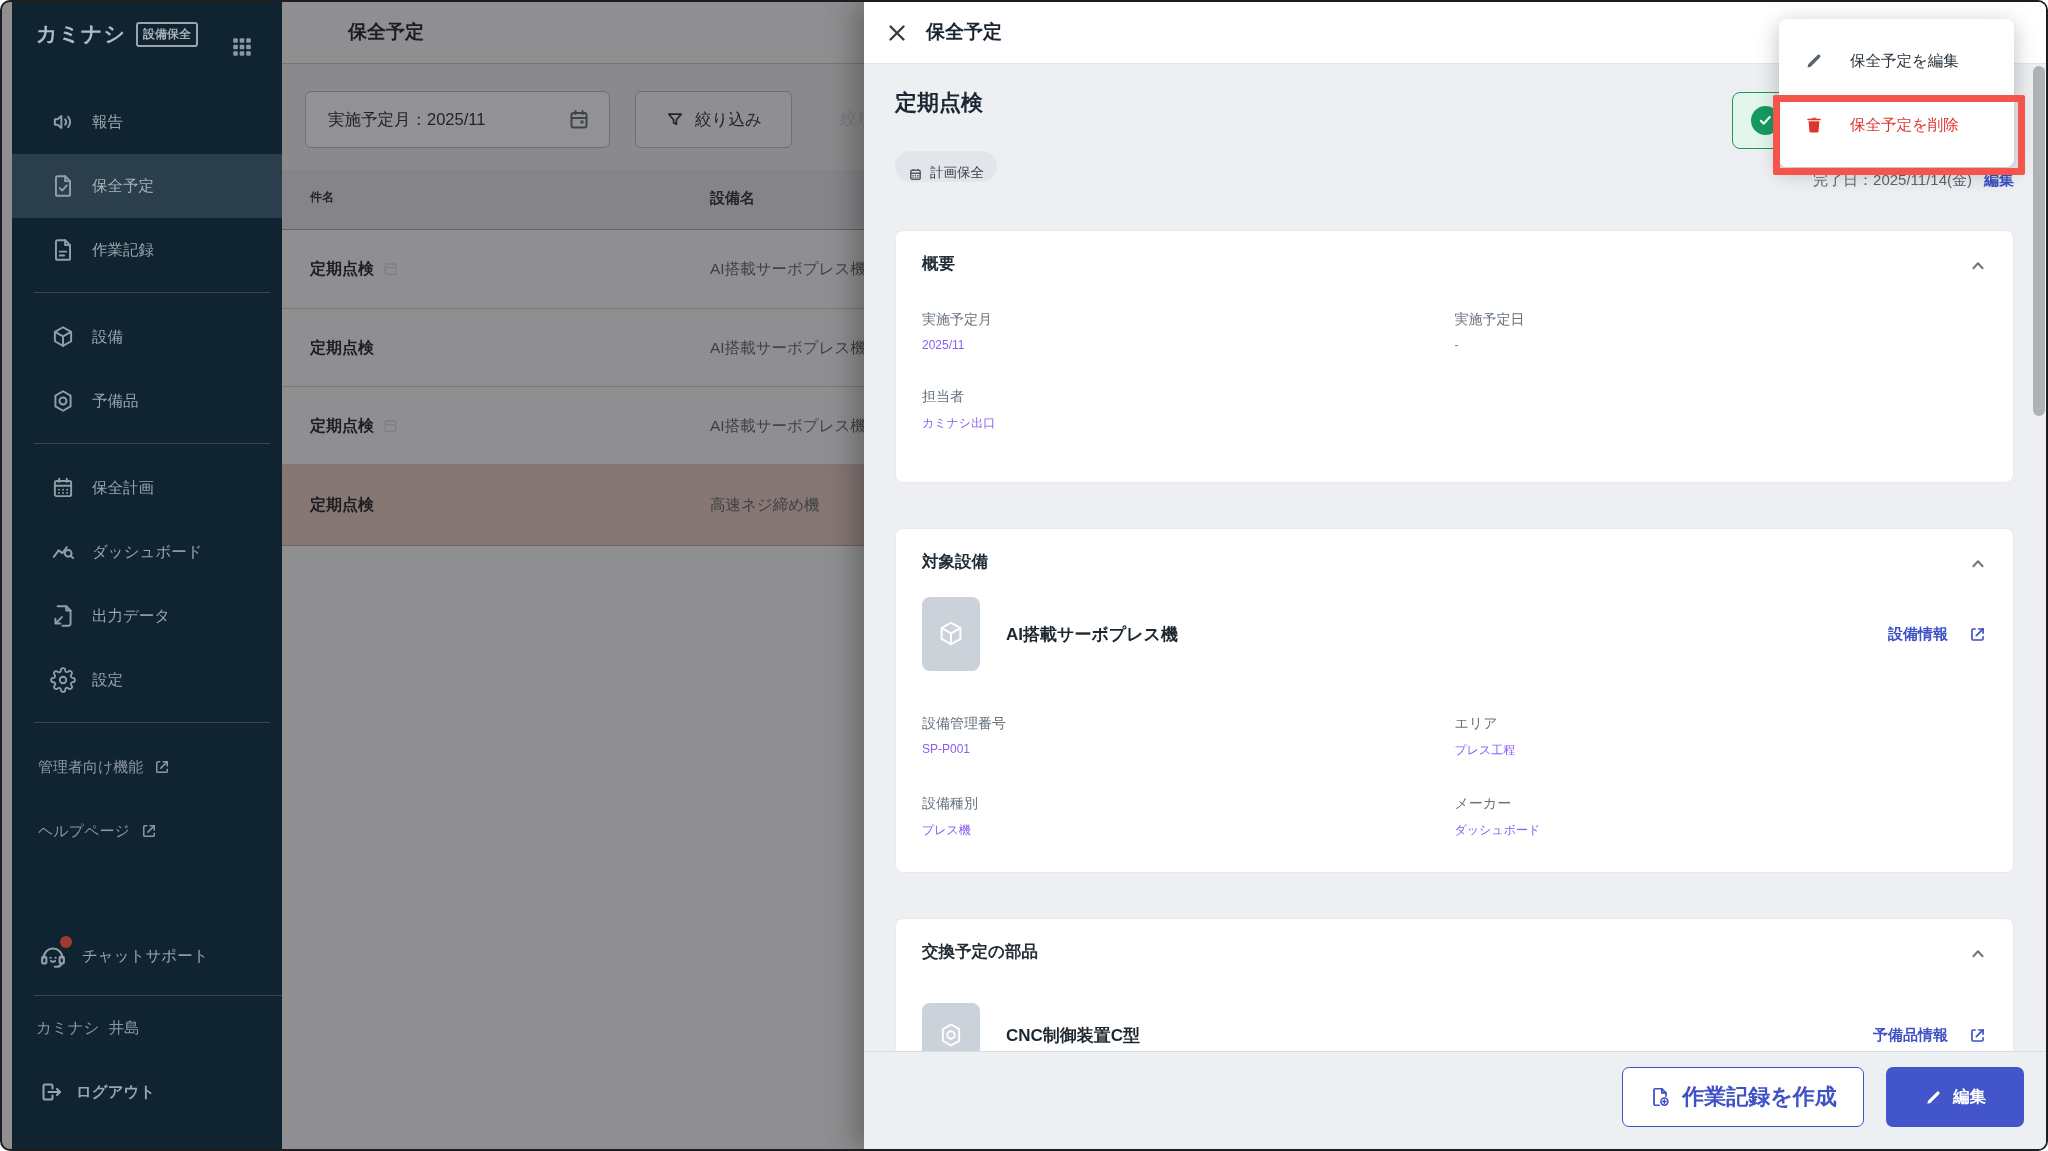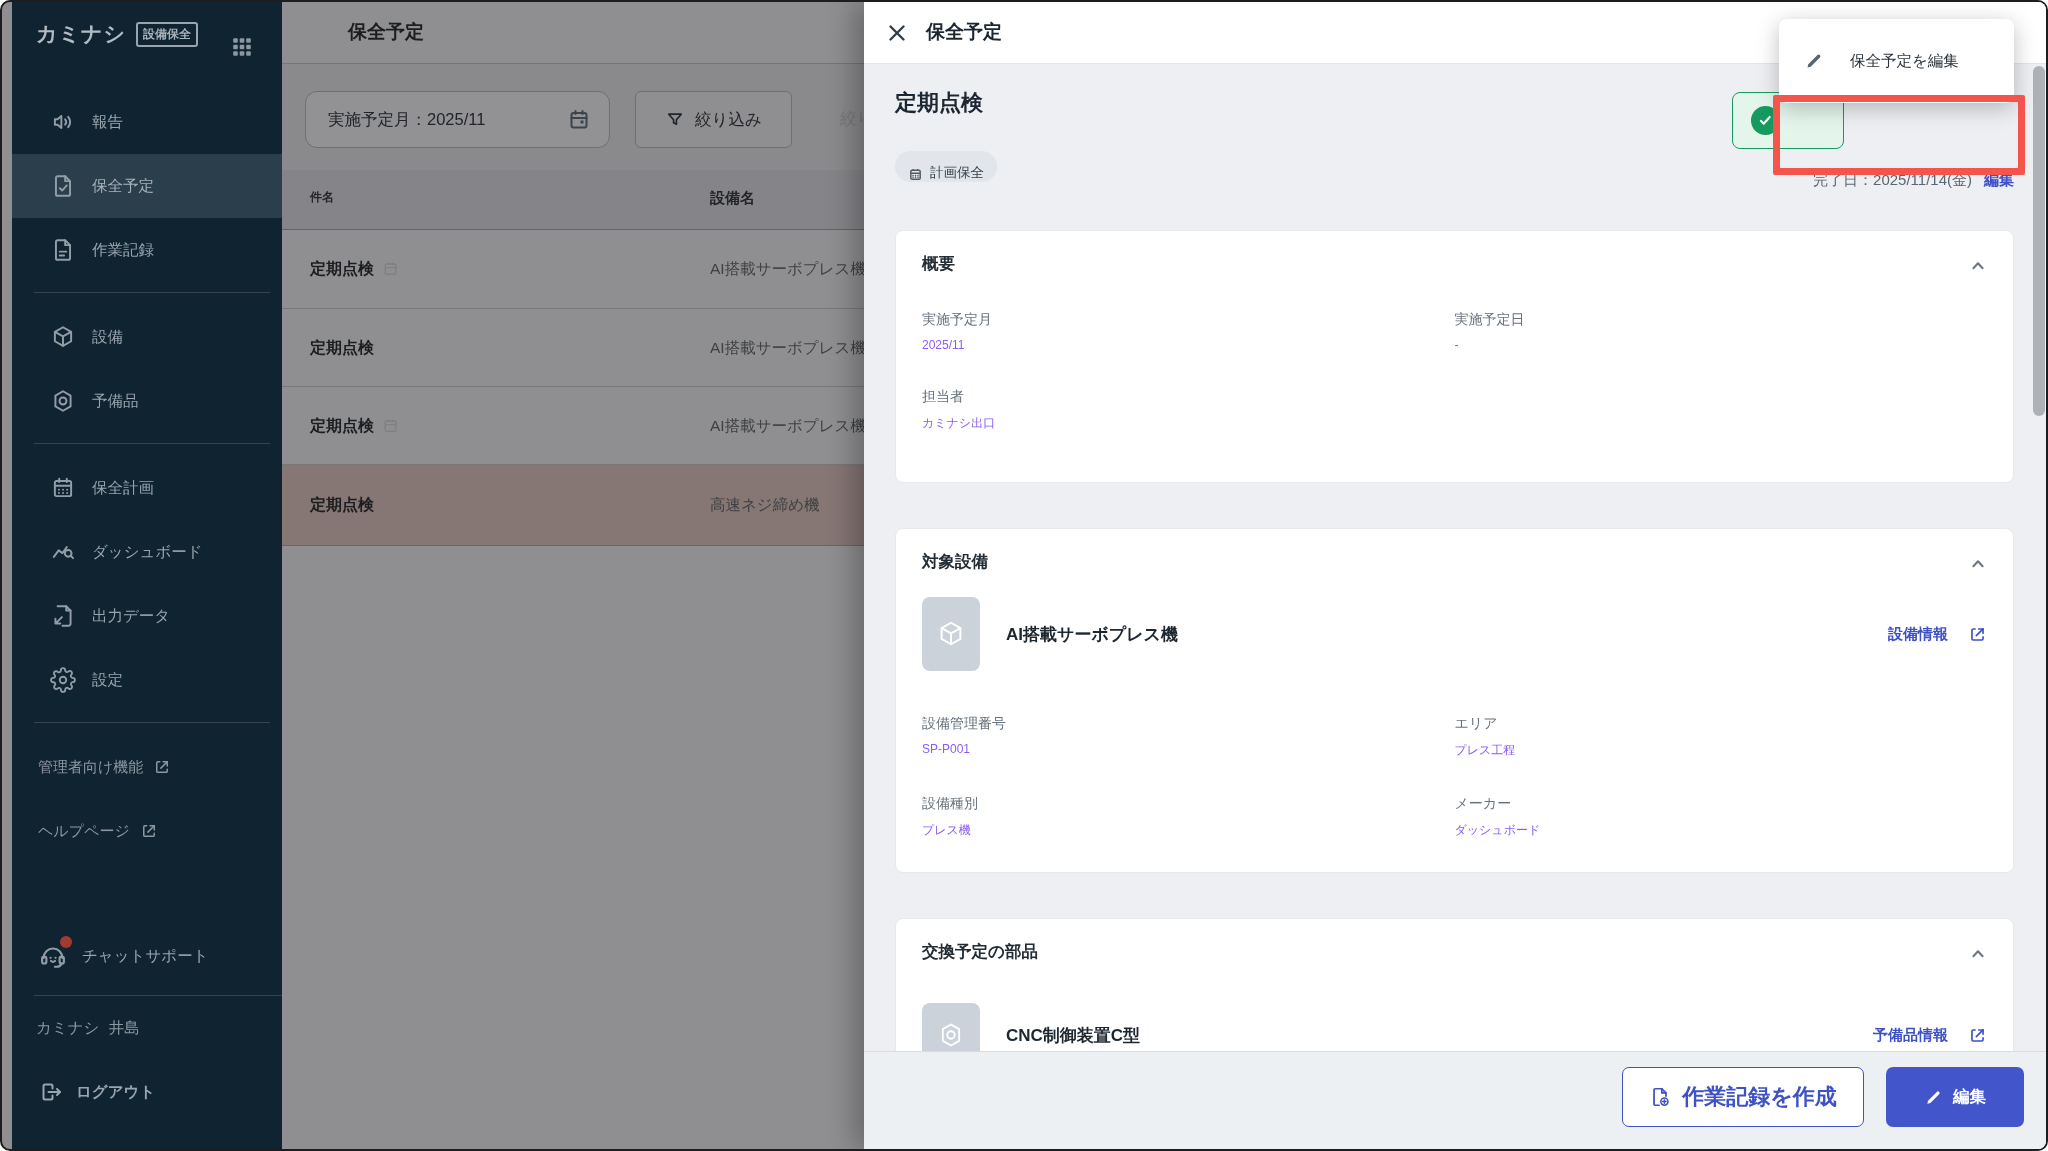--- a/index.html
+++ b/index.html
@@ -24,21 +24,21 @@
   .chat-dot{position:absolute;right:-4px;top:-5px;width:12px;height:12px;border-radius:50%;background:#a33a32;}
   .side-div2{position:absolute;left:22px;right:22px;top:993px;height:1px;background:#34454f;}
   .user-name{position:absolute;left:24px;top:1016px;color:#8d97a0;font-size:15.5px;}
   .logout{position:absolute;left:0;top:1062px;width:280px;height:56px;display:flex;align-items:center;gap:13px;padding-left:27px;color:#9aa4ad;font-size:15.5px;font-weight:bold;cursor:pointer;}
 
   
   .main{position:absolute;left:280px;top:0;width:582px;height:100%;background:#8f8f91;z-index:1;}
   .main-titlebar{position:absolute;left:0;top:0;width:100%;height:62px;border-bottom:1px solid rgba(0,0,0,0.18);}
   .main-title{position:absolute;left:66px;top:17px;font-size:19px;font-weight:bold;color:#1b1d20;}
   .filter-bar{position:absolute;left:0;top:62px;width:100%;height:106px;background:#8a8a8c;}
-  .month-filter{position:absolute;left:23px;top:27px;width:305px;height:57px;background:#929294;border:1px solid #6e6f71;border-radius:12px;display:flex;align-items:center;justify-content:space-between;padding:0 18px 0 22px;color:#212428;font-size:16.5px;cursor:pointer;}
+  .month-filter{position:absolute;left:23px;top:27px;width:305px;height:57px;background:#929294;border:1px solid #6e6f71;border-radius:6px;display:flex;align-items:center;justify-content:space-between;padding:0 18px 0 22px;color:#212428;font-size:16.5px;cursor:pointer;}
   .month-filter .cal{color:#3c444c;}
   .filter-btn{position:absolute;left:353px;top:27px;width:157px;height:57px;background:#8f8f91;border:1px solid #6e6f71;border-radius:6px;display:flex;align-items:center;justify-content:center;gap:10px;color:#212428;font-size:16.5px;cursor:pointer;}
   .filter-partial{position:absolute;left:558px;top:44px;color:#76777a;font-size:16.5px;white-space:nowrap;}
   .thead{position:absolute;left:0;top:168px;width:100%;height:60px;background:#858589;border-bottom:1px solid rgba(0,0,0,0.25);}
   .th-subject{position:absolute;left:28px;top:19px;font-size:12px;font-weight:bold;color:#232528;}
   .th-equip{position:absolute;left:428px;top:19px;font-size:15px;font-weight:bold;color:#232528;}
   .trow{position:absolute;left:0;width:100%;border-bottom:1px solid rgba(0,0,0,0.16);cursor:pointer;}
   .trow .rname{position:absolute;left:28px;top:50%;transform:translateY(-50%);font-size:16px;font-weight:bold;color:#1b1d20;display:flex;align-items:center;gap:8px;}
   .trow .rcal{color:#7e8083;}
   .trow .requip{position:absolute;left:428px;top:50%;transform:translateY(-50%);width:160px;font-size:15.5px;color:#3e4043;line-height:1.55;word-break:break-all;}
@@ -475,17 +475,27 @@
 
   <div class="menu">
     <div class="menu-item">
       <span class="micon">
           <svg width="20" height="20" viewBox="0 0 24 24" fill="currentColor">
             <path d="M4.2 19.8l.9-3.8L16.2 4.9a2.05 2.05 0 0 1 2.9 2.9L8 18.9l-3.8.9z"></path>
           </svg>
         </span>
       <span>保全予定を編集</span>
     </div>
+    <div class="menu-item danger">
+      <span class="micon">
+          <svg width="20" height="20" viewBox="0 0 24 24" fill="currentColor">
+            <path d="M5.5 7.5h13l-1 12a1.8 1.8 0 0 1-1.8 1.6H8.3a1.8 1.8 0 0 1-1.8-1.6z"></path>
+            <rect x="4" y="4.4" width="16" height="2" rx="0.6"></rect>
+            <path d="M9.3 4.4V3.2h5.4v1.2z"></path>
+          </svg>
+        </span>
+      <span>保全予定を削除</span>
+    </div>
   </div>
 
   <div class="annotation"></div>
 
 </div>
 
 </body></html>

